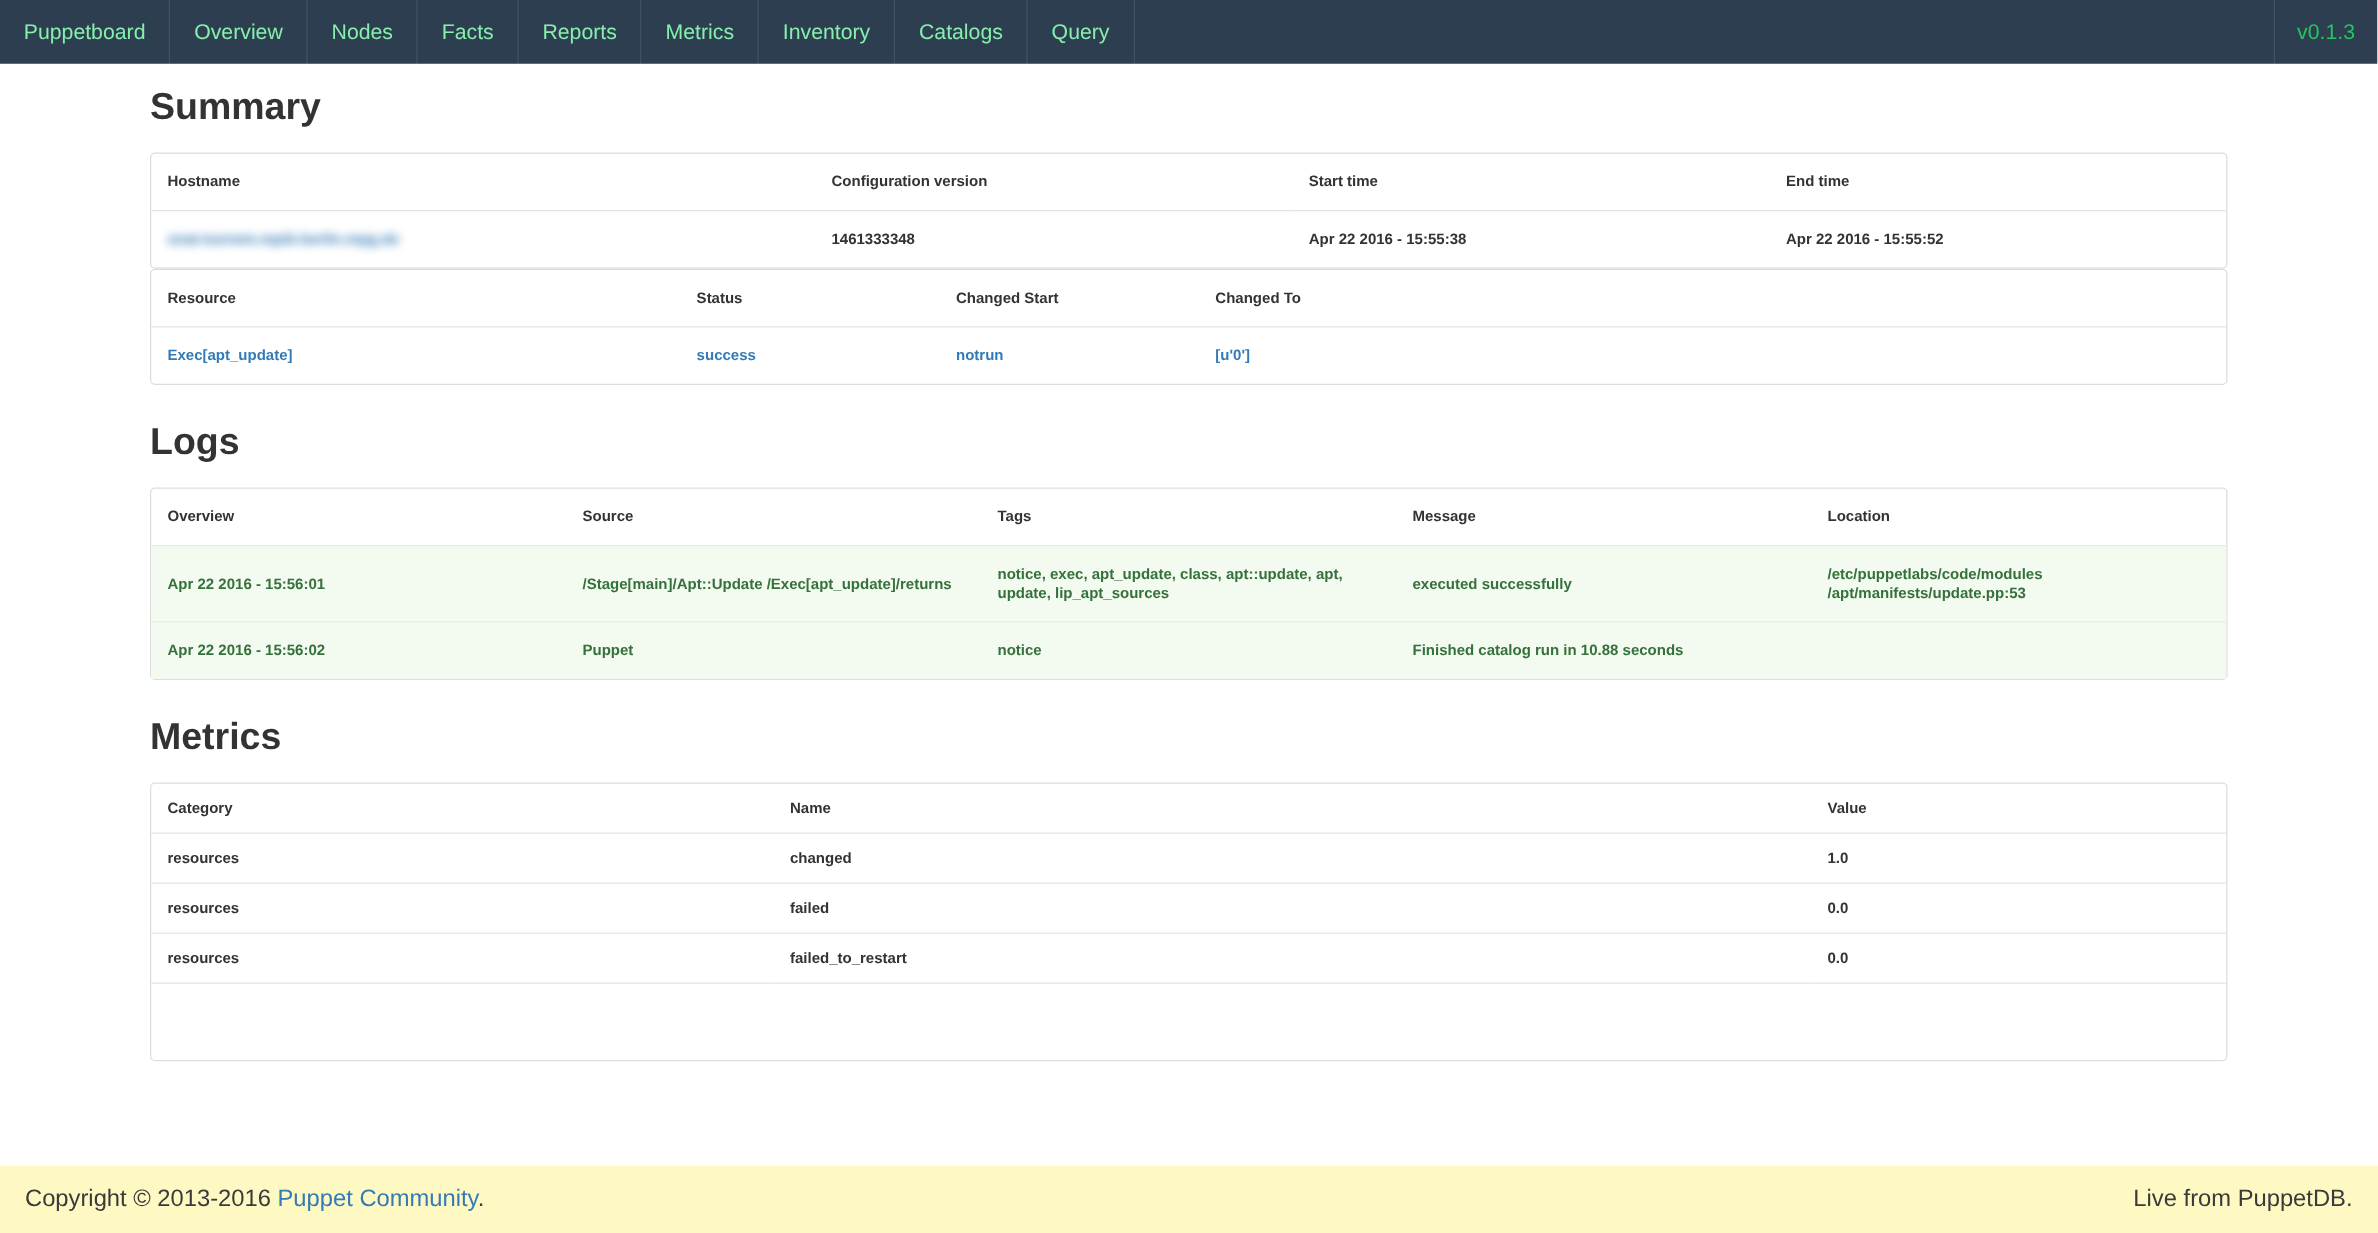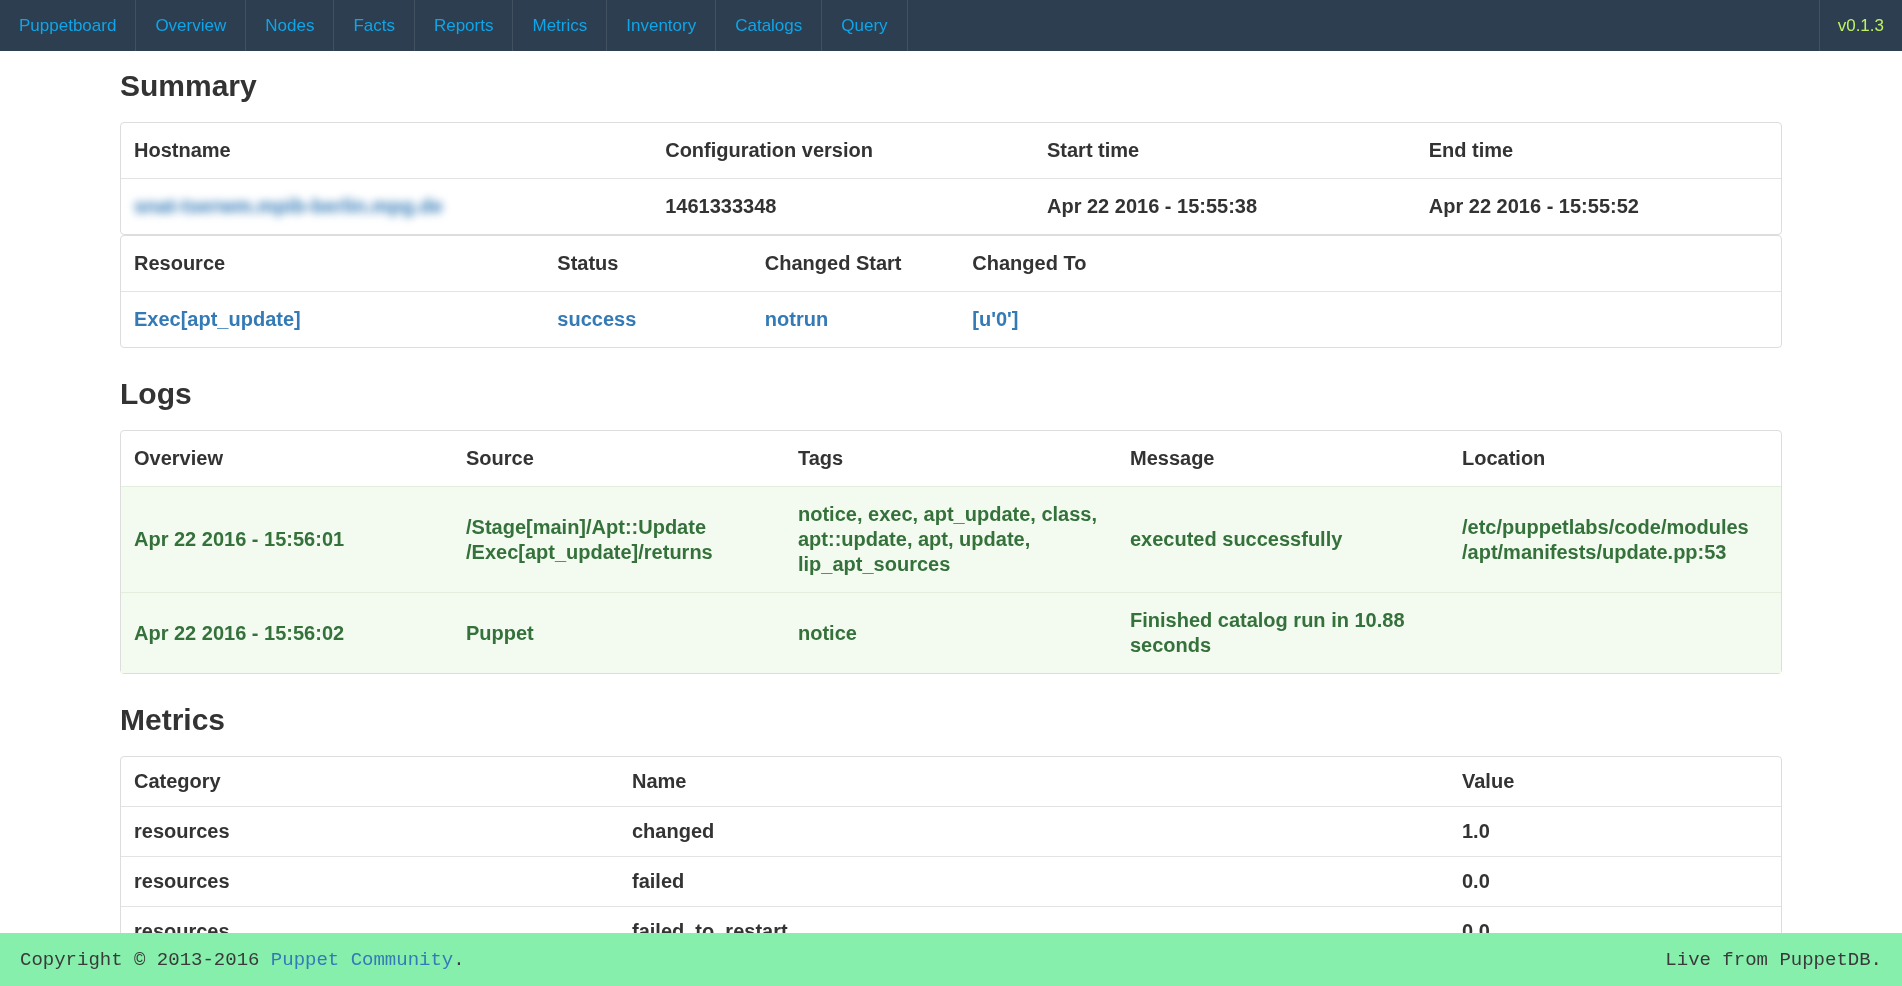--- a/index.html
+++ b/index.html
@@ -17,32 +17,32 @@
     background: #2c3e50;
     display: flex;
     align-items: stretch;
     font-size: 17px;
   }
   .nav-item {
     display: flex;
     align-items: center;
     padding: 0 19px;
     border-right: 1px solid rgba(255,255,255,0.10);
-    color: #0ea5e9;
+    color: #86efac;
     text-decoration: none;
     cursor: pointer;
     white-space: nowrap;
   }
   .nav-spacer { flex: 1 1 auto; }
   .nav-version {
     display: flex;
     align-items: center;
     padding: 0 18px;
     border-left: 1px solid rgba(255,255,255,0.10);
-    color: #bef264;
+    color: #22c55e;
   }
   .caret {
     display: inline-block;
     margin-left: 9px;
     width: 0; height: 0;
     border-left: 5px solid transparent;
     border-right: 5px solid transparent;
     border-top: 5px solid #ffffff;
   }
   
@@ -53,21 +53,21 @@
     color: #333333;
     margin: 29px 0 19px 0;
   }
   .page > .section-title:first-child { margin-top: 0; }
   table {
     width: 100%;
     border-collapse: separate;
     border-spacing: 0;
     border: 1px solid #dddddd;
     border-radius: 4px;
-    font-size: 20px;
+    font-size: 12px;
     table-layout: fixed;
   }
   th, td {
     text-align: left;
     padding: 15px 13px;
     vertical-align: middle;
     line-height: 1.25;
   }
   th { font-weight: 700; color: #333333; }
   tbody td { border-top: 1px solid #e3e3e3; font-weight: bold; }
@@ -77,29 +77,28 @@
   .logs-table tbody tr { background: #f3faf0; }
   .logs-table tbody td { color: #35713b; border-top: 1px solid #e4eedd; }
   
   .metrics-table th, .metrics-table td { padding: 12px 13px; }
   .metrics-table .cutoff-row td { height: 62px; }
   
   .footer {
     position: fixed;
     left: 0; right: 0; bottom: 0;
     height: 53px;
-    background: #86efac;
+    background: #fef9c3;
     display: flex;
     align-items: center;
     justify-content: space-between;
     padding: 0 20px;
     font-size: 19px;
     color: #3a3a3a;
     z-index: 5;
-    font-family: Liberation Mono, monospace;
   }
 </style>
 </head>
 <body>
 
 <nav class="navbar">
   <a class="nav-item">Puppetboard</a>
   <a class="nav-item">Overview</a>
   <a class="nav-item">Nodes</a>
   <a class="nav-item">Facts</a>

